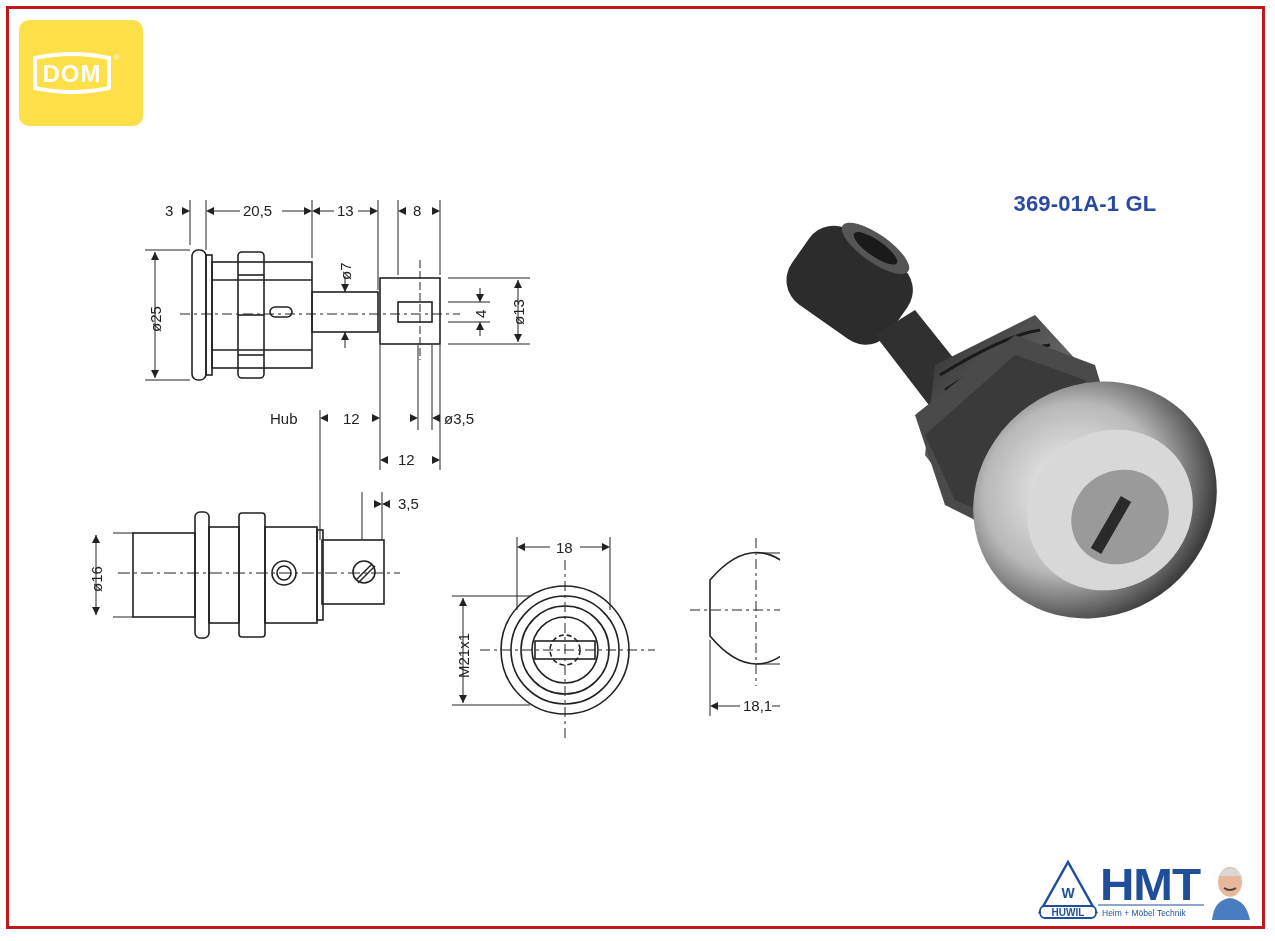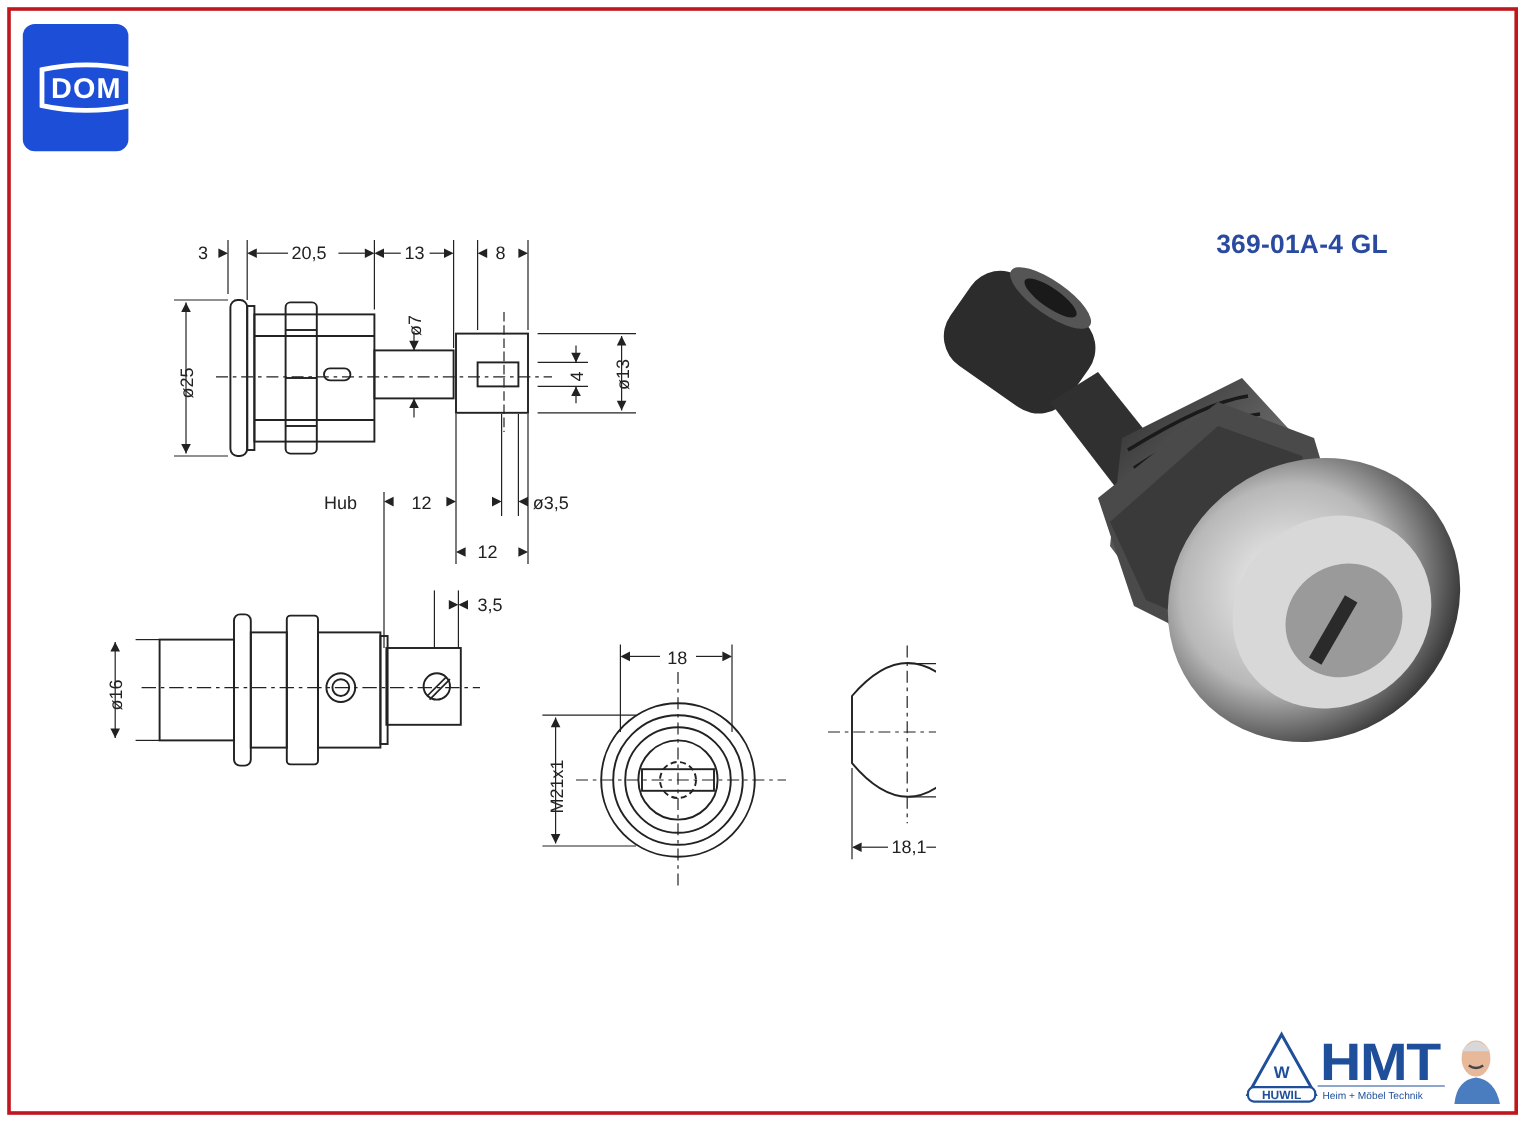--- a/index.html
+++ b/index.html
@@ -1,18 +1,18 @@
 <!DOCTYPE html>
 <html><head>
 <meta charset="utf-8">
 <style>
   html, body { margin:0; padding:0; background:#ffffff; }
   body { width:1275px; height:941px; position:relative; overflow:hidden; font-family:"Liberation Sans", sans-serif; }
   .frame { position:absolute; left:6px; top:6px; width:1259px; height:923px; border:3px solid #c0161c; box-sizing:border-box; background:#fff; }
-  .dom-logo { position:absolute; left:19px; top:20px; width:88px; height:106px; background:#1d4ed8; border-radius:10px; }
+  .dom-logo { position:absolute; left:19px; top:20px; width:124px; height:106px; background:#fde047; border-radius:10px; }
   .dom-logo svg { position:absolute; left:0; top:0; }
   .title { position:absolute; left:960px; top:186px; width:250px; text-align:center; color:#2a4aa0; font-family:"Liberation Sans", sans-serif; font-weight:bold; font-size:22px; line-height:35px; letter-spacing:0.2px; }
   .drawing { position:absolute; left:80px; top:170px; }
   .dim { font-family:"Liberation Sans", sans-serif; font-size:15px; fill:#222; }
   .photo { position:absolute; left:765px; top:205px; }
   .hmt { position:absolute; left:1038px; top:856px; width:214px; height:66px; }
 </style>
 </head>
 <body>
 
@@ -20,21 +20,21 @@
 
 <div class="dom-logo">
   <svg width="106" height="106" viewBox="0 0 106 106">
     <path d="M16 38 Q53 30 90 38 L90 68 Q53 76 16 68 Z" fill="none" stroke="#fff" stroke-width="4"></path>
     <text x="53" y="62" text-anchor="middle" fill="#fff" font-family="Liberation Sans, sans-serif" font-weight="bold" font-size="24" letter-spacing="1">DOM</text>
     <text x="95" y="40" fill="#fff" font-family="Liberation Sans, sans-serif" font-size="7">®</text>
   </svg>
 </div>
 
 <div class="title">
-  <div>369-01A-4 GL</div>
+  <div>369-01A-1 GL</div>
 </div>
 
 <svg class="drawing" width="700" height="590" viewBox="80 170 700 590" stroke="#222" fill="none" stroke-width="1.6">
 
   <g>
 
     <rect x="192" y="250" width="14" height="130" rx="6"></rect>
     <rect x="206" y="255" width="6" height="120"></rect>
 
     <rect x="212" y="262" width="100" height="106"></rect>

